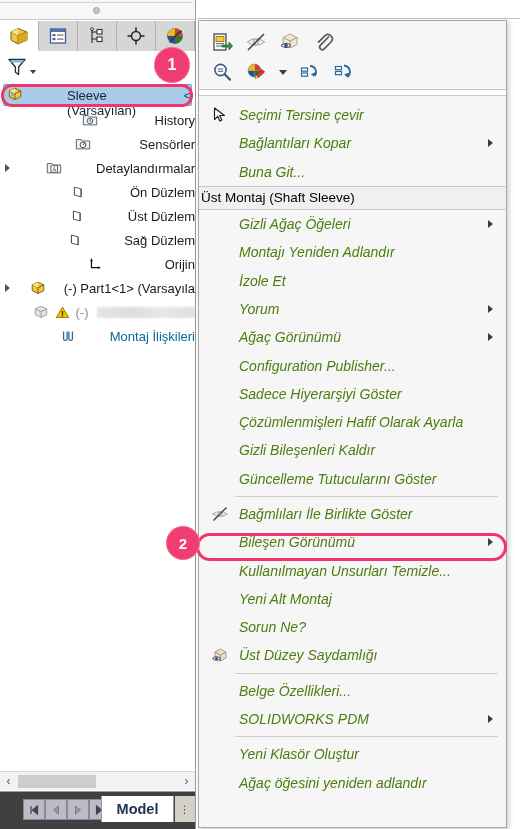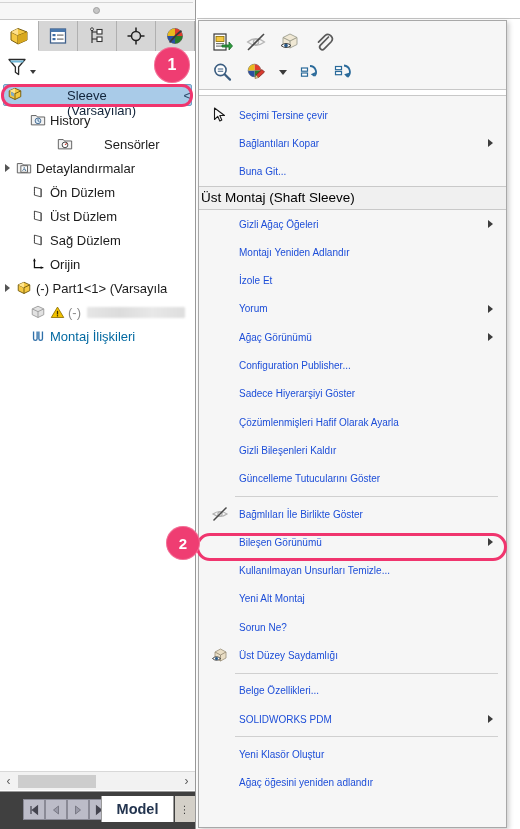--- a/index.html
+++ b/index.html
@@ -92,20 +92,21 @@
   }
   .tree-row {
     position: relative;
     height: 24px;
     display: flex;
     align-items: center;
     font-size: 13px;
     color: #1b1b1b;
     white-space: nowrap;
     cursor: default;
+    justify-content: space-between;
   }
   .tree-row .expander {
     width: 14px; min-width: 14px;
     display: flex; align-items: center; justify-content: center;
   }
   .tri {
     width: 0; height: 0;
     border-top: 4px solid transparent;
     border-bottom: 4px solid transparent;
     border-left: 5px solid #555;
@@ -264,22 +265,23 @@
     padding-left: 6px;
     cursor: default;
     white-space: nowrap;
   }
   .mi .mi-icon {
     width: 30px; min-width: 30px;
     display: flex; align-items: center; justify-content: center;
   }
   .mi .mi-label {
     padding-left: 4px;
-    font-size: 10px;
-    color: #1d4ed8;
+    font-size: 14px;
+    color: #4d7c0f;
+    font-style: italic;
   }
   .mi .mi-arrow {
     position: absolute;
     right: 13px; top: 50%;
     transform: translateY(-50%);
     width: 0; height: 0;
     border-top: 4px solid transparent;
     border-bottom: 4px solid transparent;
     border-left: 5px solid #3d3d3d;
   }

